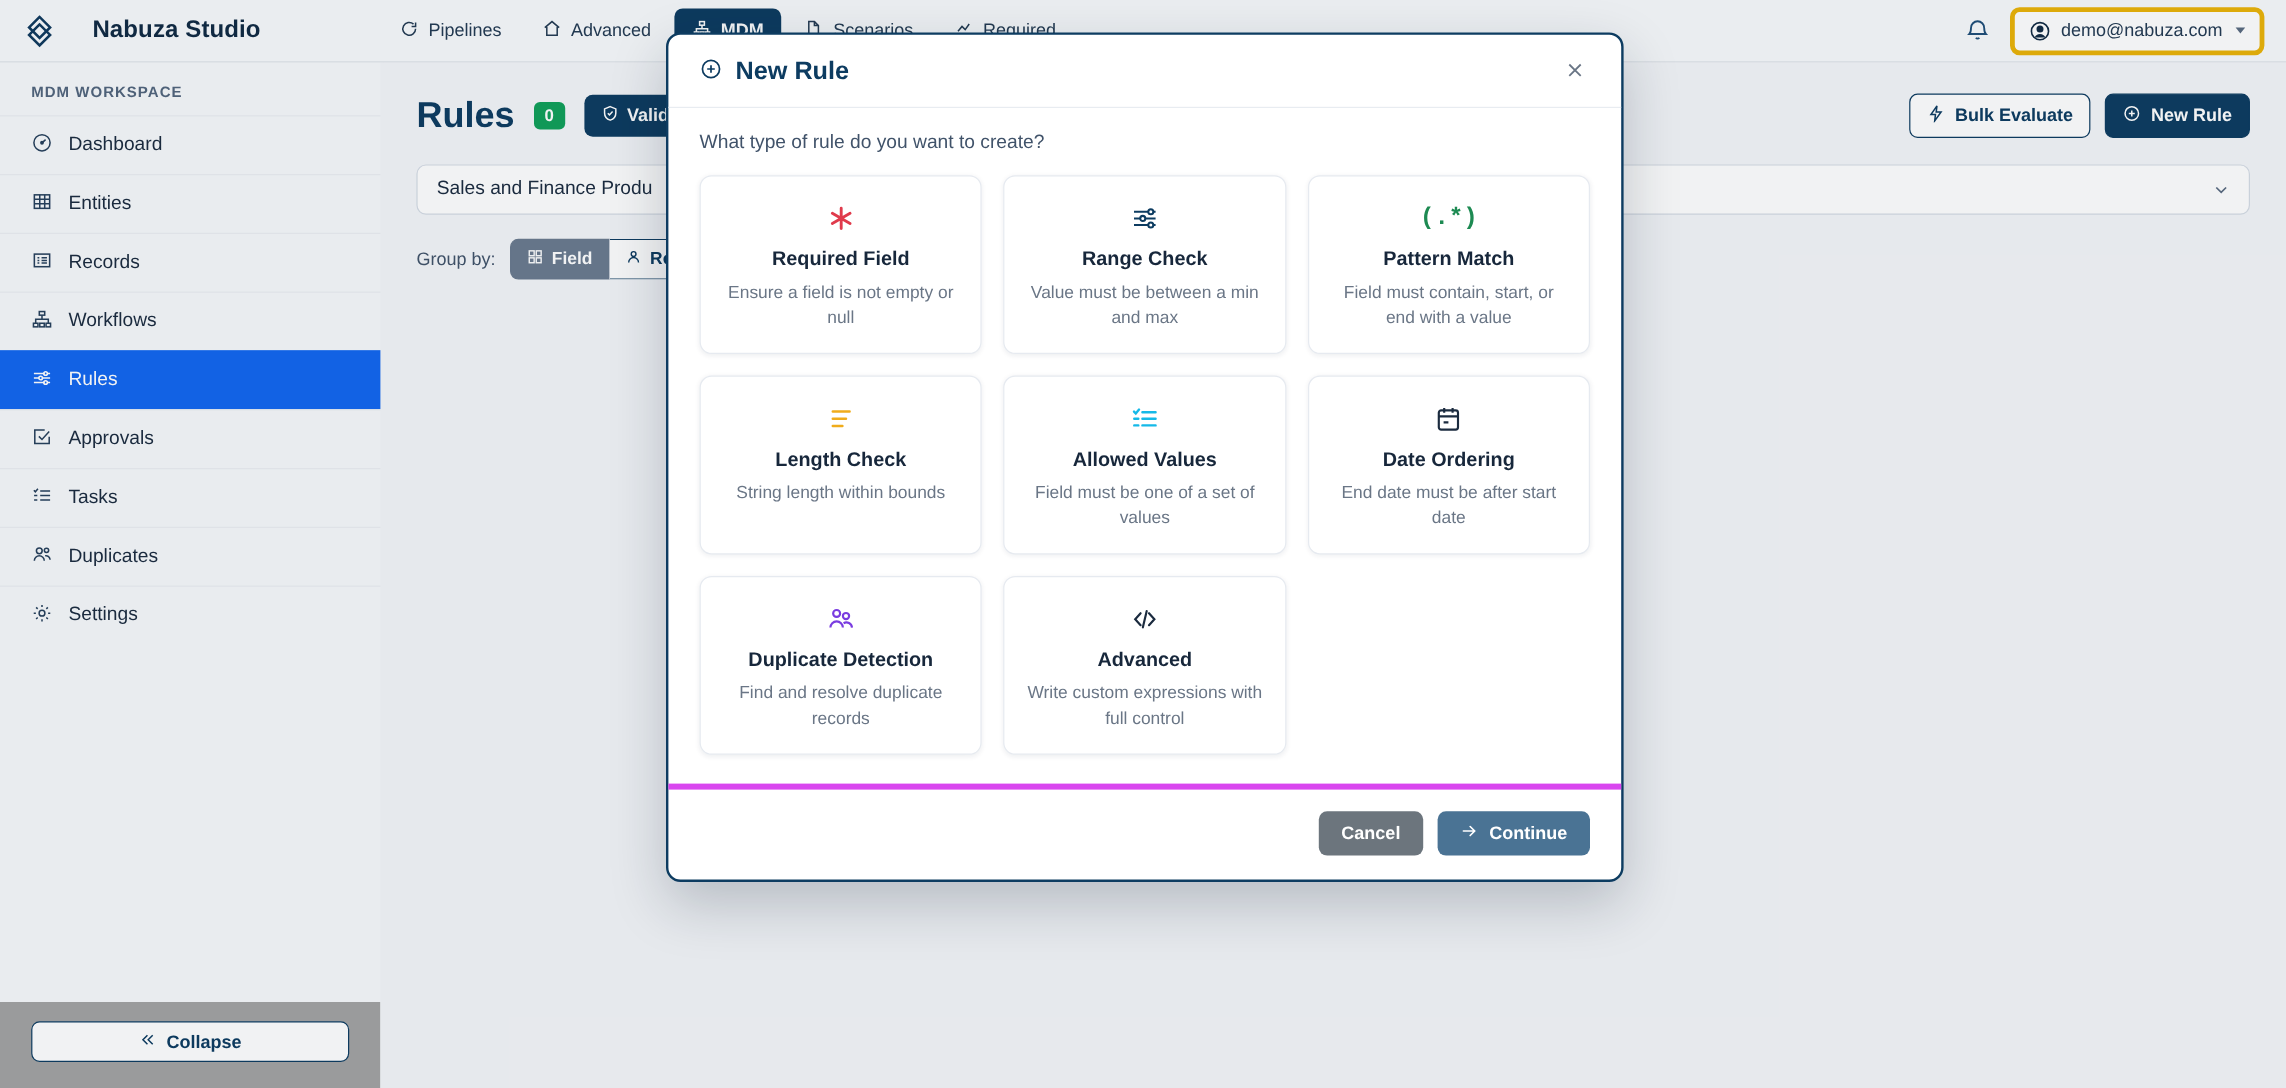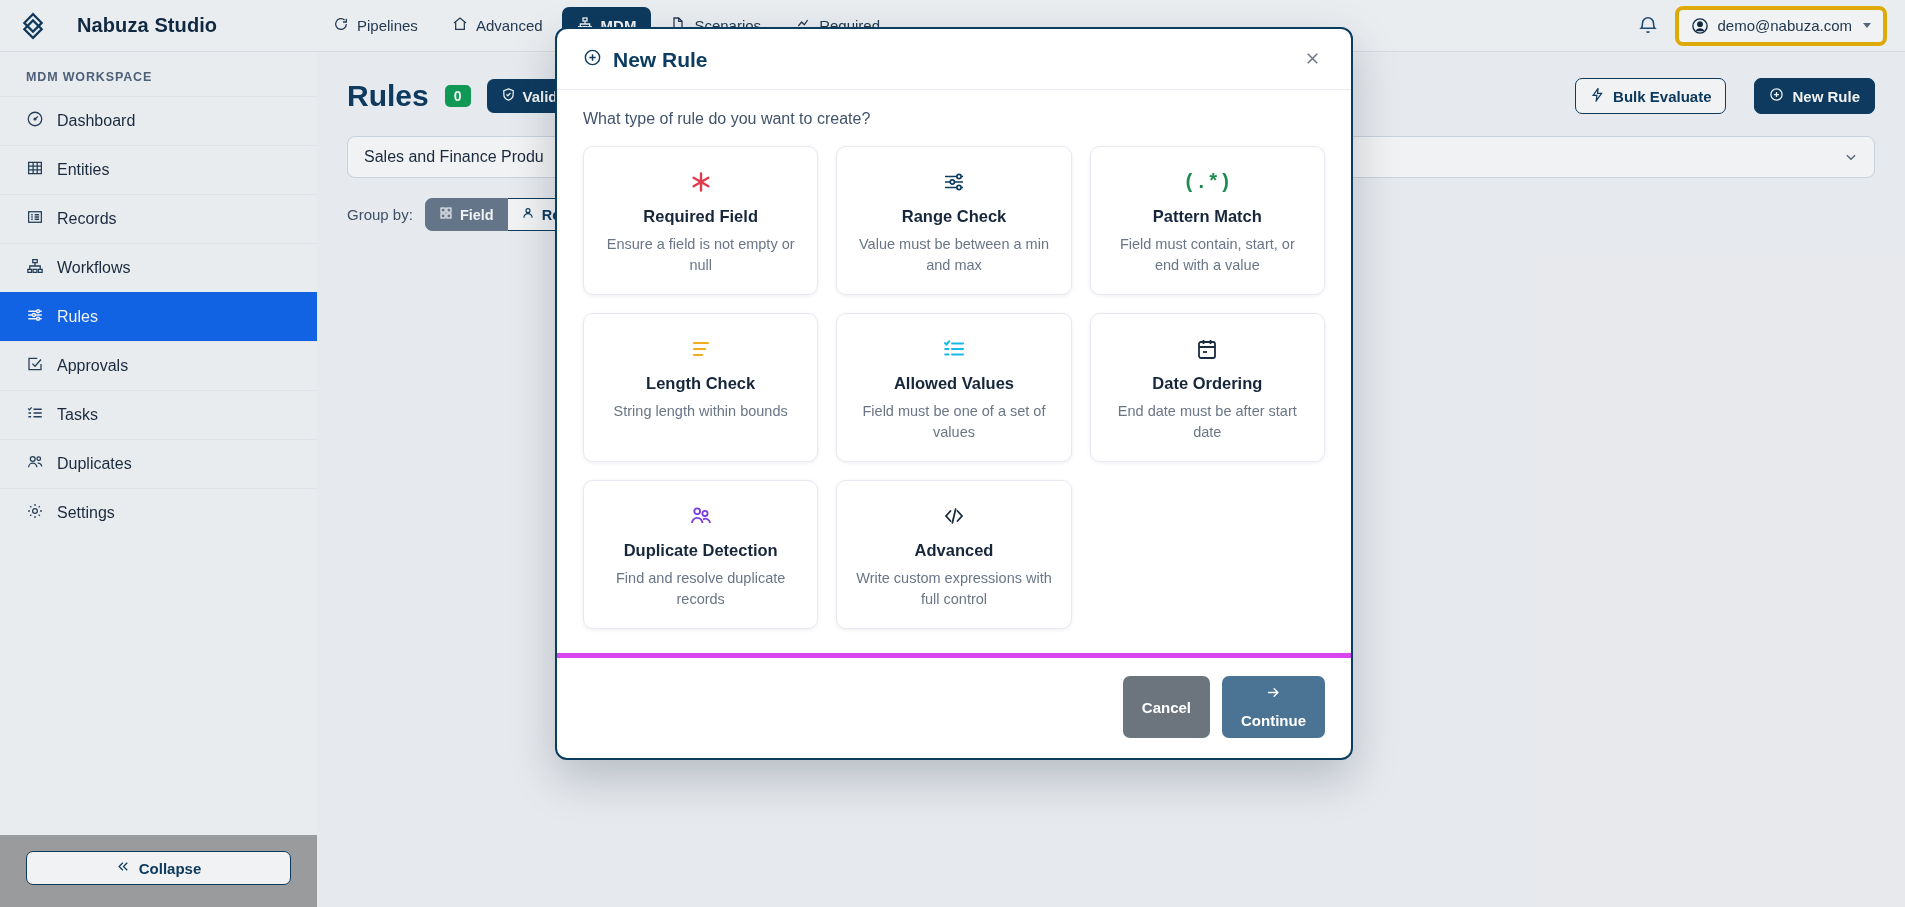--- a/index.html
+++ b/index.html
@@ -73,21 +73,21 @@
   .count-badge {
     background: #10a05a; color: #fff; font-size: 14px; font-weight: 700;
     border-radius: 5px; padding: 3px 9px; line-height: 1.2;
   }
   .chip-dark {
     display:flex; align-items:center; gap:7px;
     background: #0d3c61; color: #fff; font-size: 15px; font-weight: 600;
     border-radius: 7px; padding: 8px 14px; white-space: nowrap;
   }
   .chip-dark svg { width: 15px; height: 15px; }
-  .head-actions { margin-left: auto; display: flex; align-items: center; gap: 28px; border-radius: 12px; }
+  .head-actions { margin-left: auto; display: flex; align-items: center; gap: 12px; border-radius: 12px; }
   .btn-outline {
     display:flex; align-items:center; gap:8px;
     background:#fff; border:1.5px solid #0d3c61; color:#0d3c61;
     font-size:15px; font-weight:600; border-radius:7px; padding:8px 14px;
     font-family: "Liberation Sans", sans-serif; white-space: nowrap;
   }
   .btn-primary {
     display:flex; align-items:center; gap:8px;
     background:#0d3c61; border:1.5px solid #0d3c61; color:#fff;
     font-size:15px; font-weight:600; border-radius:7px; padding:8px 14px;
@@ -155,21 +155,21 @@
     display:flex; justify-content:flex-end; gap:12px;
     padding: 18px 26px 20px; border-top:5px solid #d946ef; margin-top: 16px;
   }
   .btn-cancel {
     background:#6c757d; border:none; color:#fff; font-size:15px; font-weight:600;
     border-radius:7px; padding:9px 19px; font-family:"Liberation Sans", sans-serif;
   }
   .btn-continue {
     display:flex; align-items:center; gap:9px;
     background:#4a7394; border:none; color:#fff; font-size:15px; font-weight:600;
-    border-radius:7px; padding:9px 19px; font-family:"Liberation Sans", sans-serif;flex-direction:column;
+    border-radius:7px; padding:9px 19px; font-family:"Liberation Sans", sans-serif;
   }
   .btn-continue svg { width:15px; height:15px; }
 </style>
 </head>
 <body>
 
 <div class="app">
 
   <div class="topbar">
     <div class="brand">

